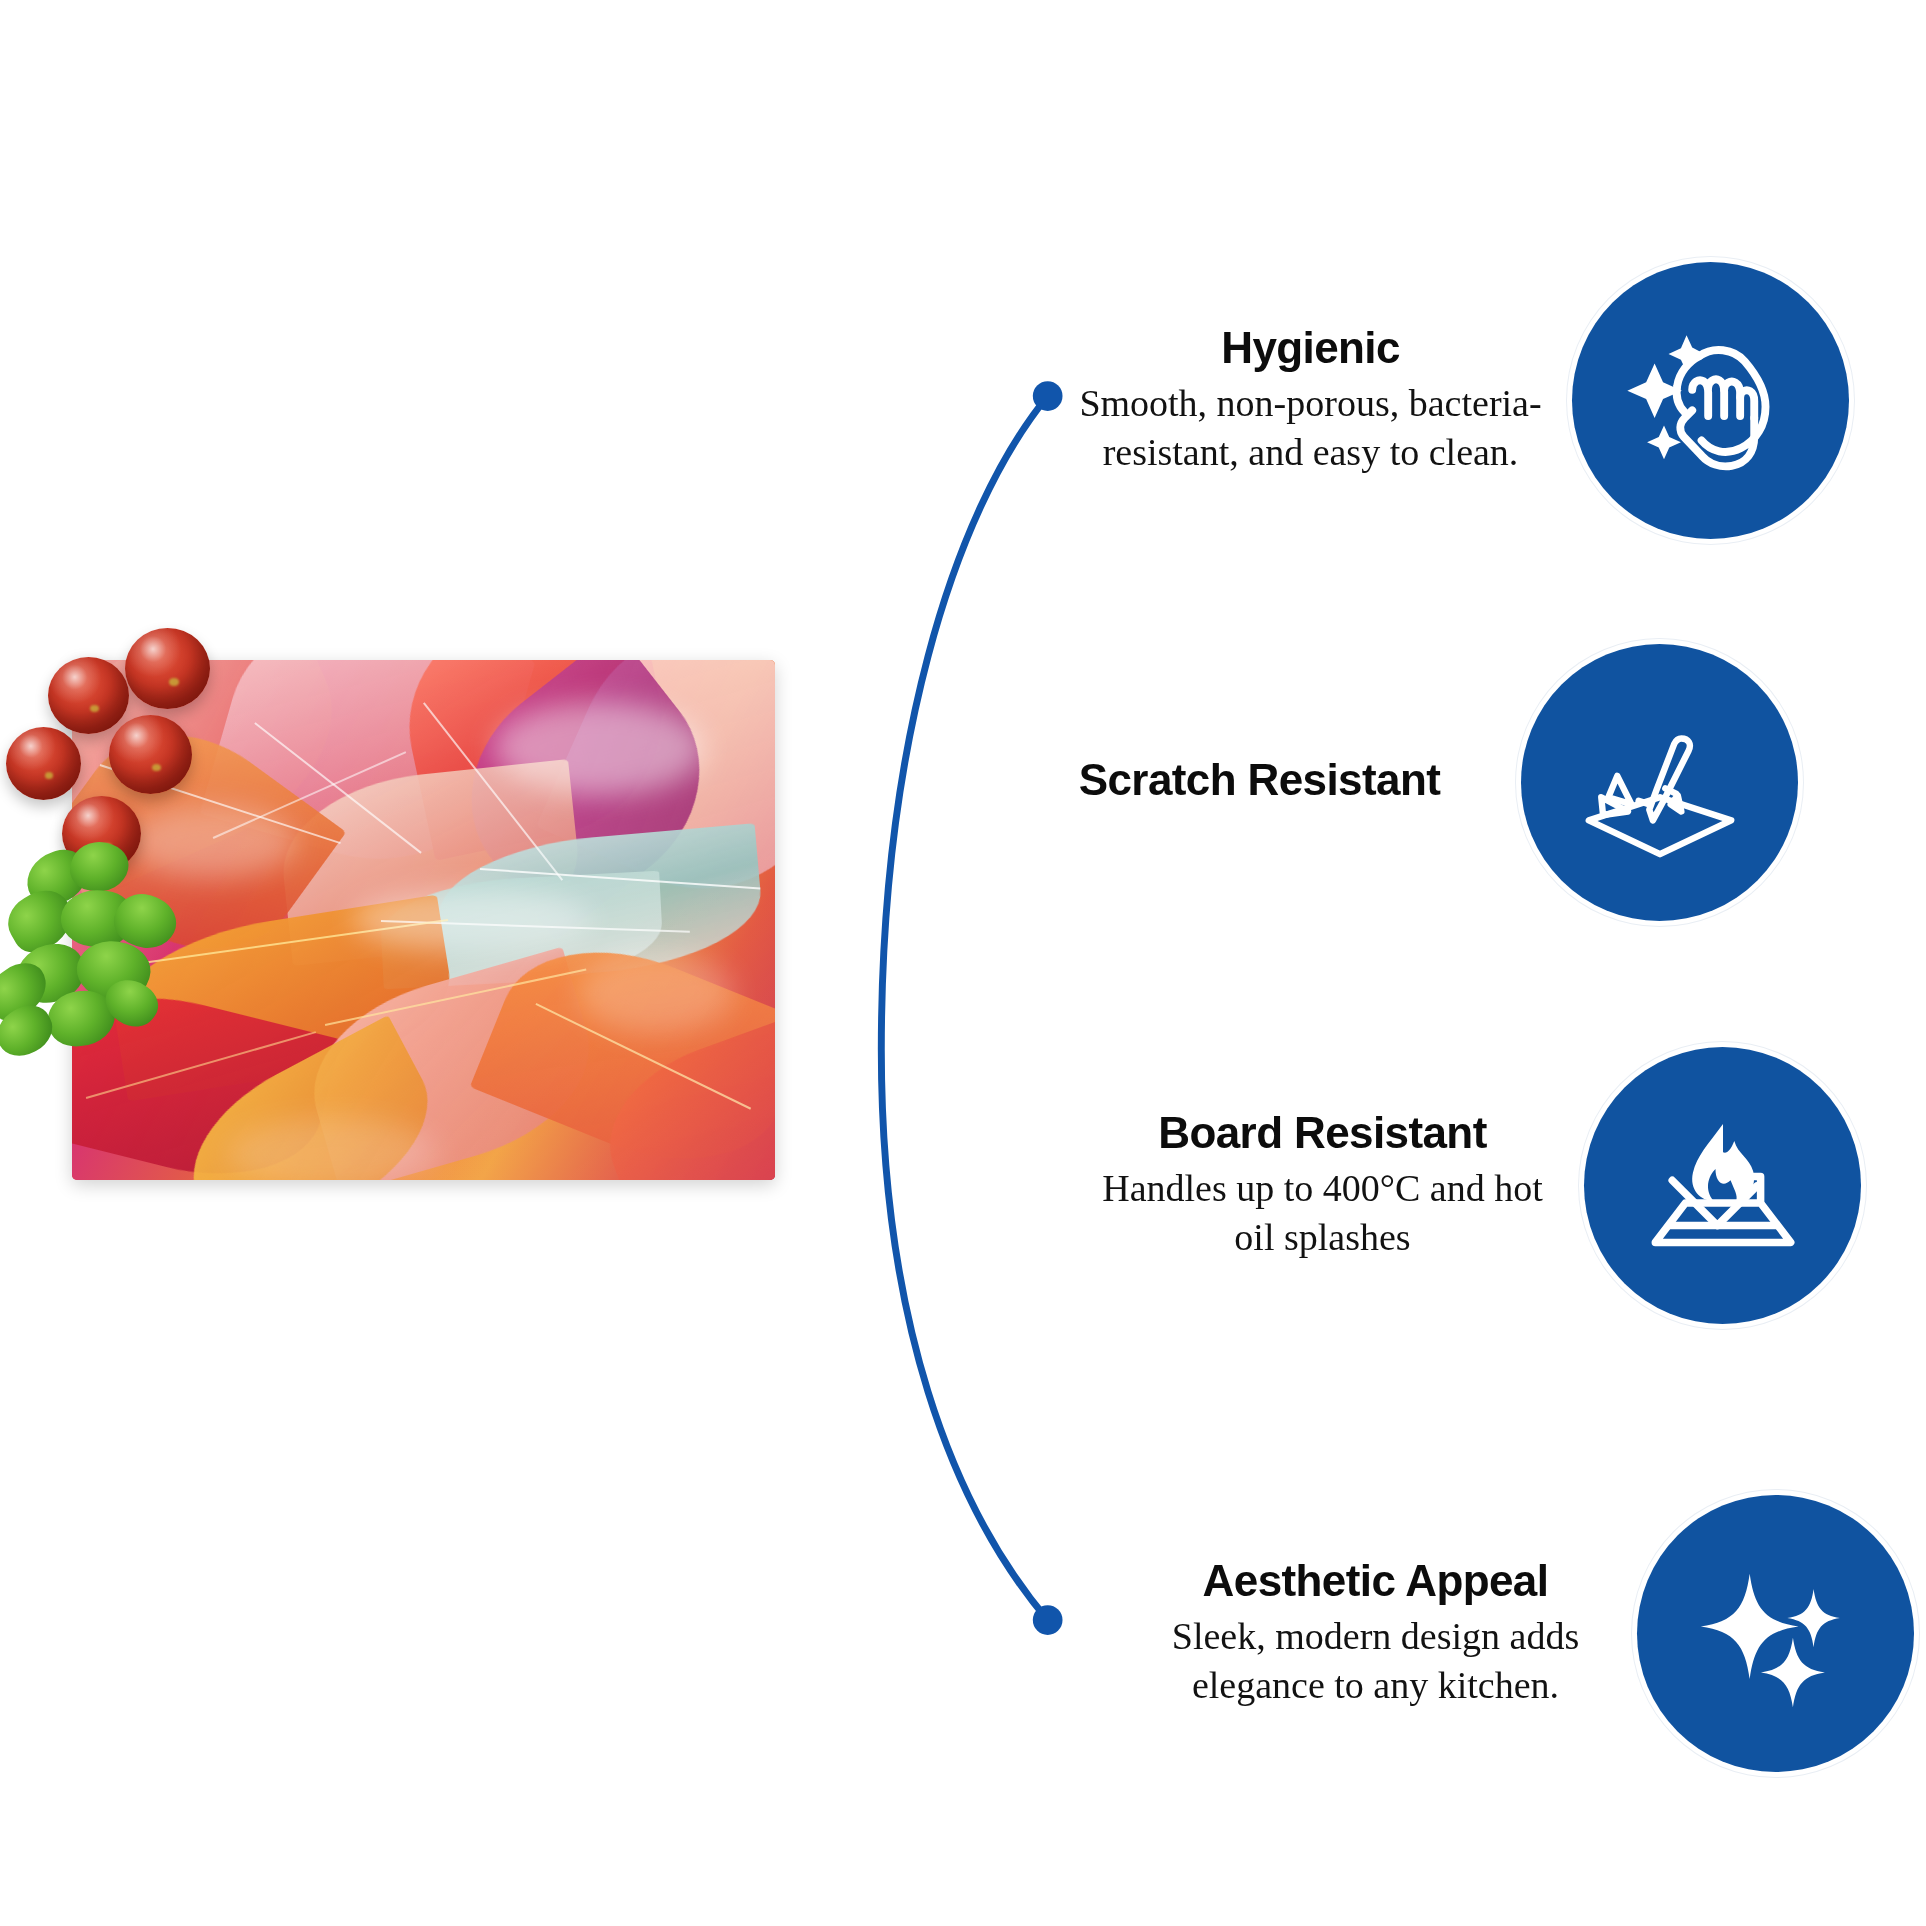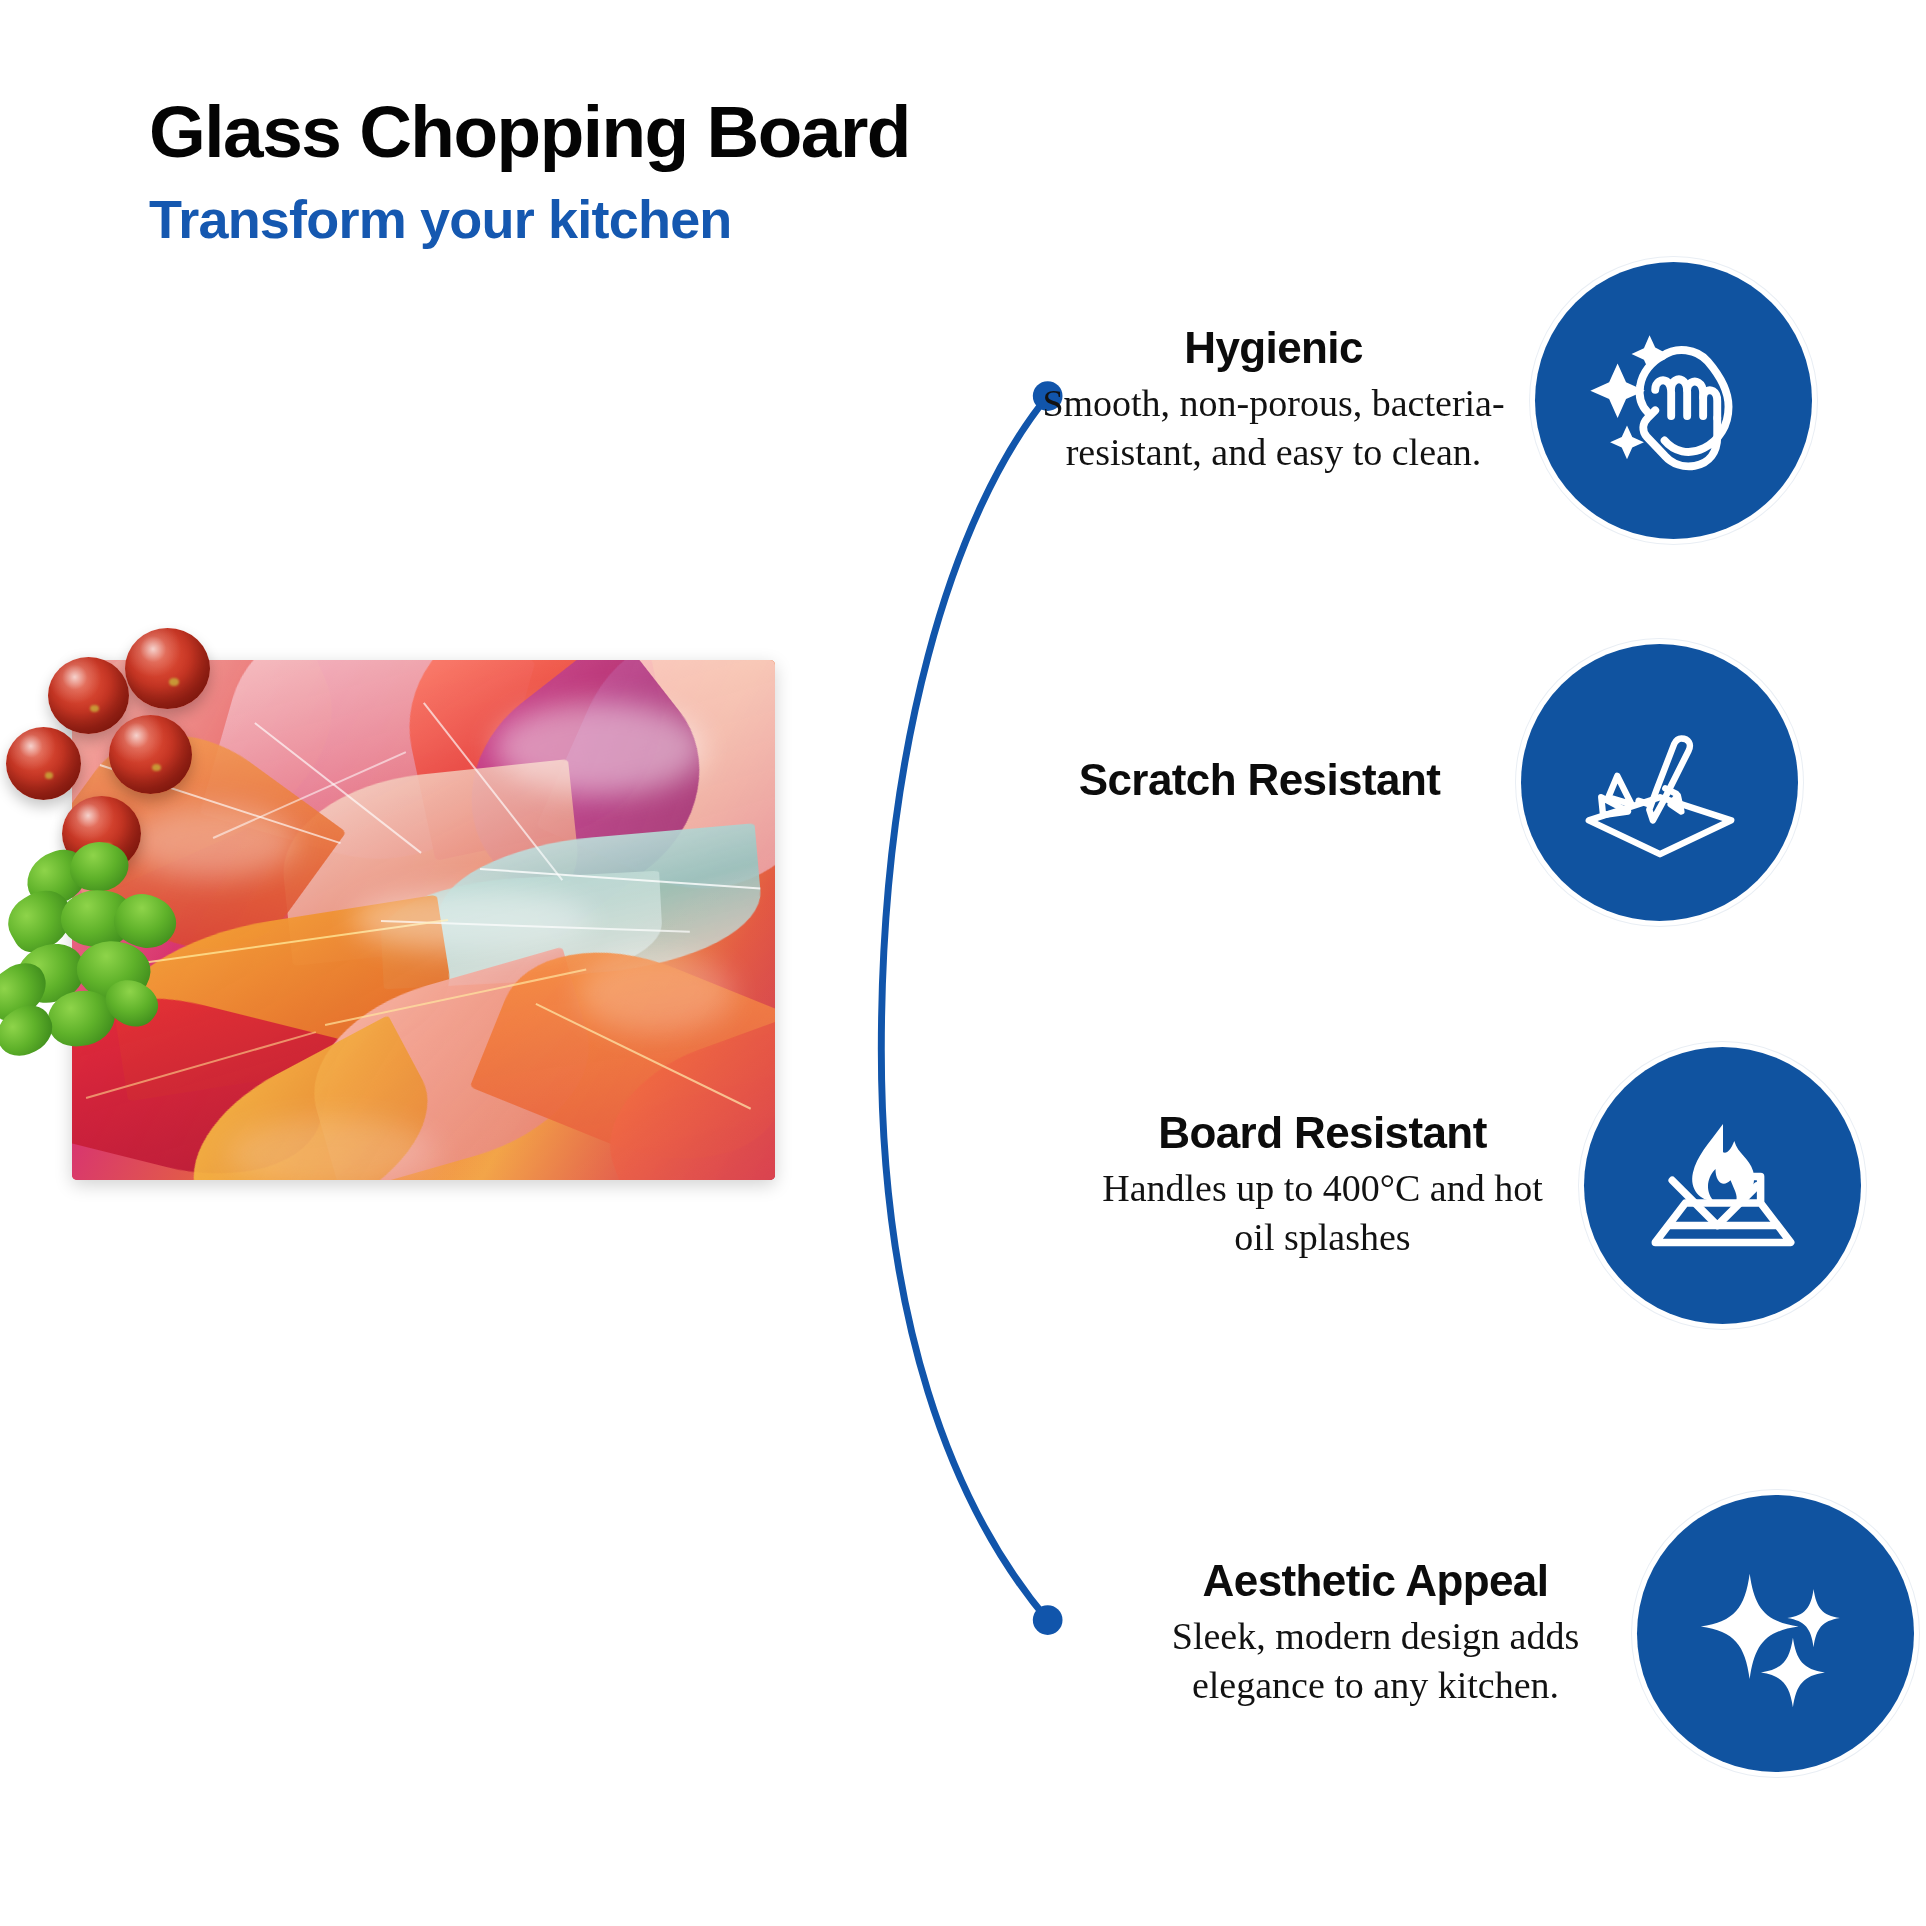--- a/index.html
+++ b/index.html
@@ -70,24 +70,20 @@
     box-shadow:0 0 0 5px #ffffff, 0 0 0 6px #e9eef4;
     flex:0 0 auto;
   }
   .icon-wrap svg{display:block;}
 </style>
 </head>
 <body>
 
 <div id="stage">
 
-  <div class="hdr">
-    <h1>Glass Chopping Board</h1>
-    <h2>Transform your kitchen</h2>
-  </div>
 
   <div class="product">
 
     <div class="board">
       <div class="lay">
 
         <div style="position:absolute;inset:0;background:
              linear-gradient(118deg,#f09a8a 0%,#e8617c 14%,#d8356f 26%,#e25a4a 40%,#ef7a3e 55%,#f2a03f 70%,#e2563f 84%,#c8264a 100%);"></div>
 
         <div class="leaf" style="left:-6%;top:-4%;width:44%;height:40%;transform:rotate(-24deg);
@@ -164,21 +160,21 @@
       <div class="sprig" style="left:105px;top:139px;width:53px;height:44px;border-radius:56% 44% 52% 48%;transform:rotate(34deg);"></div>
     </div>
   </div>
 
   <svg class="connector" viewBox="0 0 1946 1946">
     <path d="M 1058 400 C 960 520, 890 760, 890 1060 C 890 1330, 960 1520, 1058 1636" fill="none" stroke="#1155ab" stroke-width="7" stroke-linecap="round"></path>
     <circle cx="1058" cy="400" r="15" fill="#1155ab"></circle>
     <circle cx="1058" cy="1636" r="15" fill="#1155ab"></circle>
   </svg>
 
-  <div class="feature" style="left:1040px;top:262px;">
+  <div class="feature" style="left:1077px;top:262px;">
     <div class="ftext">
       <p class="ftitle">Hygienic</p>
       <p class="fdesc">Smooth, non-porous, bacteria-resistant, and easy to clean.</p>
     </div>
     <div class="icon-wrap">
       <svg width="188" height="188" viewBox="0 0 100 100" fill="none" stroke="#ffffff" stroke-width="4.2" stroke-linecap="round" stroke-linejoin="round">
 
         <path d="M20 30 l4.5 10 L34.5 44.5 L24.5 49 L20 59 L15.5 49 L5.5 44.5 L15.5 40 Z" fill="#fff" stroke="none"></path>
         <path d="M37 15 l3 6.6 L46.6 25 L40 28 L37 34.6 L34 28 L27.4 25 L34 22 Z" fill="#fff" stroke="none"></path>
         <path d="M25 63 l2.8 6.2 L34 72 L27.8 74.8 L25 81 L22.2 74.8 L16 72 L22.2 69.2 Z" fill="#fff" stroke="none"></path>

